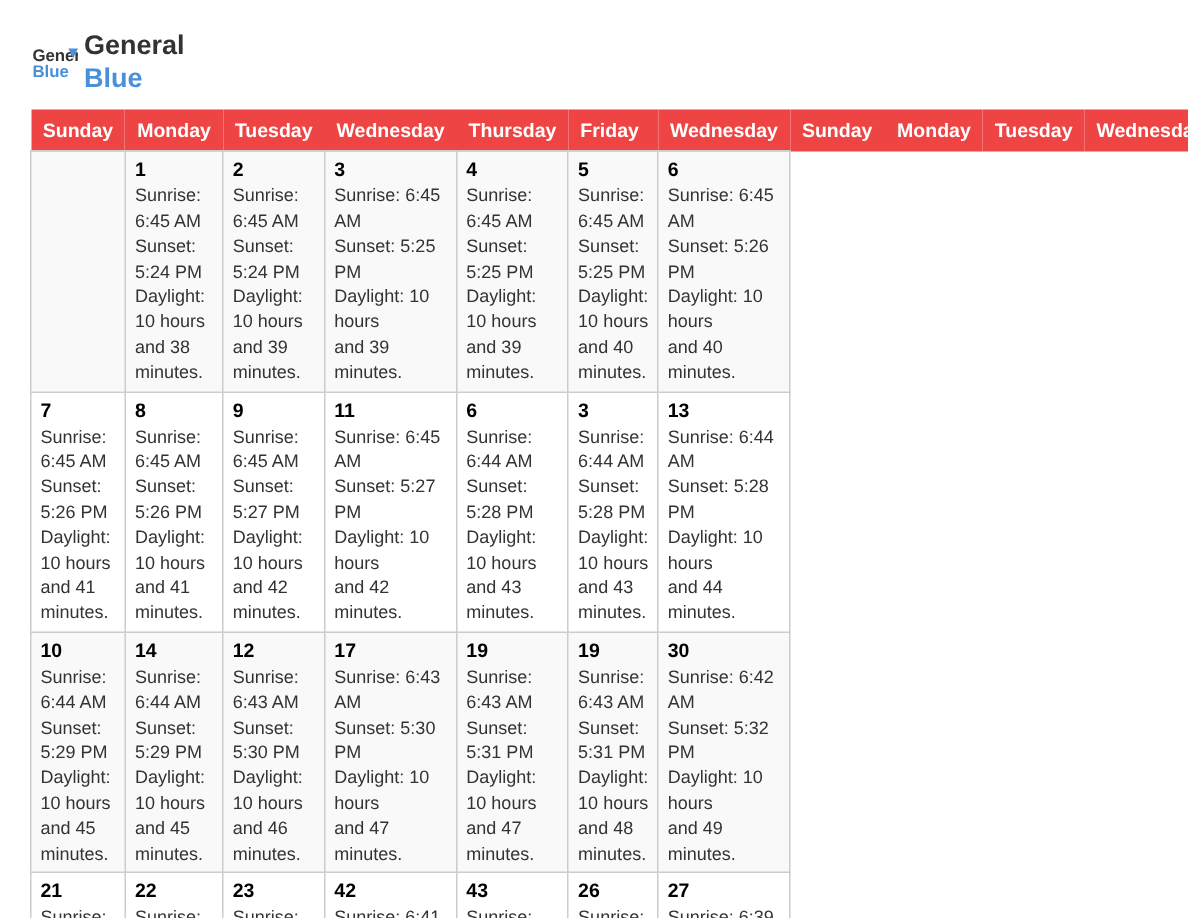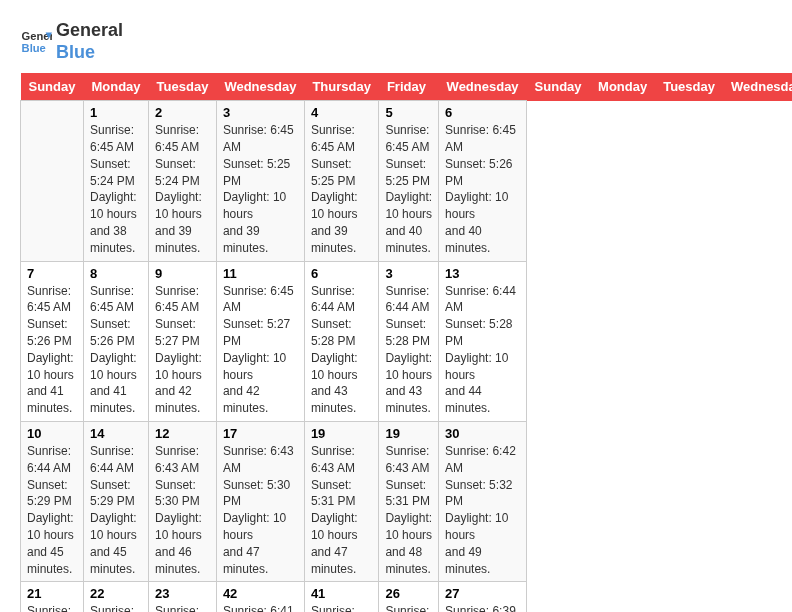--- a/index.html
+++ b/index.html
@@ -224,21 +224,21 @@
         </td>
         <td>
           <span class="day-number">23</span>
           <div class="day-info">Sunrise: 6:41 AM<br>Sunset: 5:33 PM<br>Daylight: 10 hours<br>and 51 minutes.</div>
         </td>
         <td>
           <span class="day-number">42</span>
           <div class="day-info">Sunrise: 6:41 AM<br>Sunset: 5:33 PM<br>Daylight: 10 hours<br>and 52 minutes.</div>
         </td>
         <td>
-          <span class="day-number">41</span>
+          <span class="day-number">43</span>
           <div class="day-info">Sunrise: 6:40 AM<br>Sunset: 5:34 PM<br>Daylight: 10 hours<br>and 53 minutes.</div>
         </td>
         <td>
           <span class="day-number">26</span>
           <div class="day-info">Sunrise: 6:40 AM<br>Sunset: 5:34 PM<br>Daylight: 10 hours<br>and 54 minutes.</div>
         </td>
         <td>
           <span class="day-number">27</span>
           <div class="day-info">Sunrise: 6:39 AM<br>Sunset: 5:35 PM<br>Daylight: 10 hours<br>and 55 minutes.</div>
         </td>

